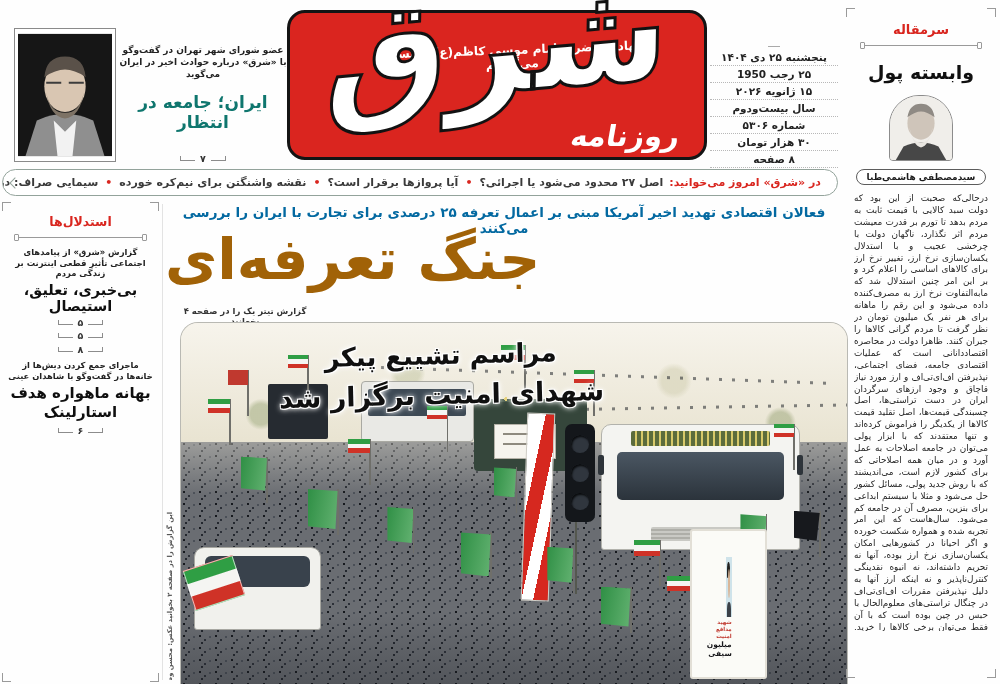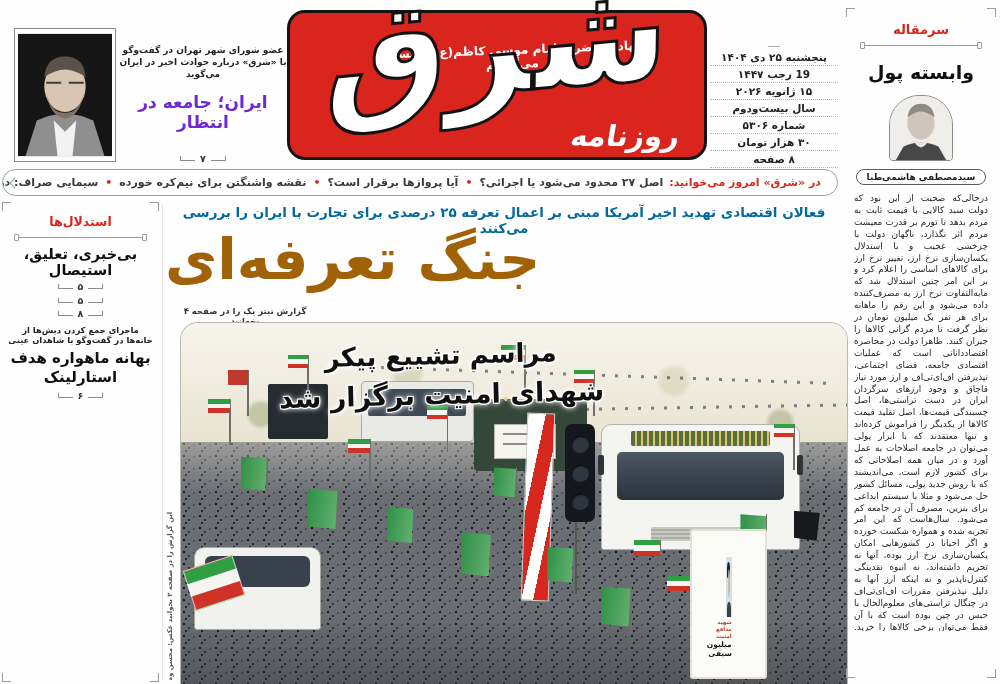--- a/index.html
+++ b/index.html
@@ -24,21 +24,21 @@
   .ruleorn i { display:block; }
   .ruleorn .re { width:5px; height:7px; border:1px solid #9a9a9a; border-radius:1px; }
   .ruleorn .rl { flex:1; height:0; border-top:1px solid #9a9a9a; }
 
   
   #tl-photo { position:absolute; left:14px; top:28px; width:102px; height:134px;
               border:1px solid #8a8a8a; padding:3px; background:#fff; }
   #tl-photo svg { width:100%; height:100%; display:block; }
   #tl-text { position:absolute; left:118px; top:44px; width:170px; text-align:center; }
   #tl-kicker { font-size:9px; font-weight:bold; color:#222; line-height:12px; }
-  #tl-title { font-size:17px; font-weight:800; color:#6d28d9; margin-top:12px; }
+  #tl-title { font-size:17px; font-weight:800; color:#0f766e; margin-top:12px; }
   #tl-text .pgmark { margin-top:22px; }
 
   
   #masthead { position:absolute; left:287px; top:10px; width:420px; height:150px;
               background:#da251f; border:3px solid #141414; border-radius:18px; }
   #mast-callig { position:absolute; left:0; right:0; top:-44px; text-align:center;
                  font-size:138px; font-weight:bold; color:#fff; line-height:1.1;
                  transform:rotate(-5deg) skewX(-6deg);
                  -webkit-text-stroke:3px #121212;
                  text-shadow:0 0 2px #121212; pointer-events:none; }
@@ -244,21 +244,21 @@
 
   <div id="masthead">
     <div id="mast-note">شهادت حضرت امام موسی کاظم(ع) را تسلیت می‌گوییم</div>
     <div id="mast-callig">شرق</div>
     <div id="mast-type">روزنامه</div>
   </div>
 
   <div id="dateline">
     <div class="dtick"></div>
     <div class="drow">پنجشنبه ۲۵ دی ۱۴۰۴</div>
-    <div class="drow">19 رجب ۱۴۴۷</div>
+    <div class="drow">۲۵ رجب 1950</div>
     <div class="drow">۱۵ ژانویه ۲۰۲۶</div>
     <div class="drow">سال بیست‌ودوم</div>
     <div class="drow">شماره ۵۳۰۶</div>
     <div class="drow">۳۰ هزار تومان</div>
     <div class="drow">۸ صفحه</div>
     <div class="dtick"></div>
   </div>
 
   <div id="ticker">
     <span class="tk-lead">در «شرق» امروز می‌خوانید:</span>
@@ -276,20 +276,21 @@
 
     <div id="sb-header">استدلال‌ها</div>
     <div class="ruleorn">
         <i class="re"></i>
         <i class="rl"></i>
         <i class="re"></i>
       </div>
 
 
     <div class="sb-item">
+      <div class="sb-kicker">گزارش «شرق» از پیامدهای اجتماعی تأثیر قطعی اینترنت بر زندگی مردم</div>
       <div class="sb-title" id="sb-t2">بی‌خبری، تعلیق، استیصال</div>
       <div class="pgmark">
           <span class="hk r"></span>
           <span class="pg">۵</span>
           <span class="hk l"></span>
         </div>
     </div>
 
     <div class="sb-item">
       <div class="pgmark">

